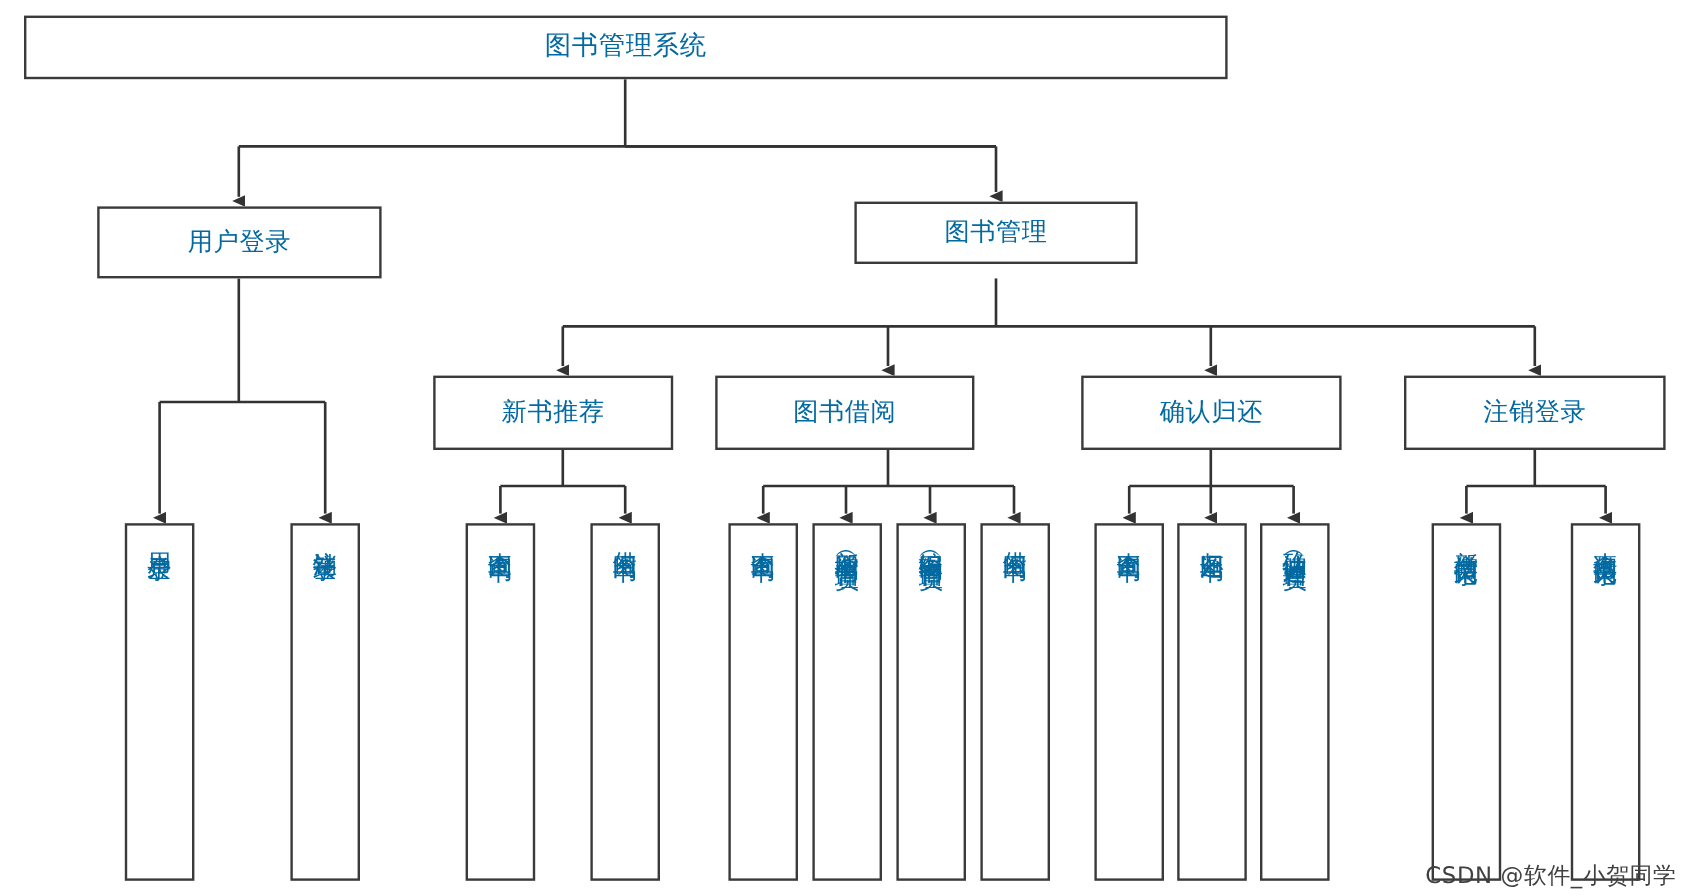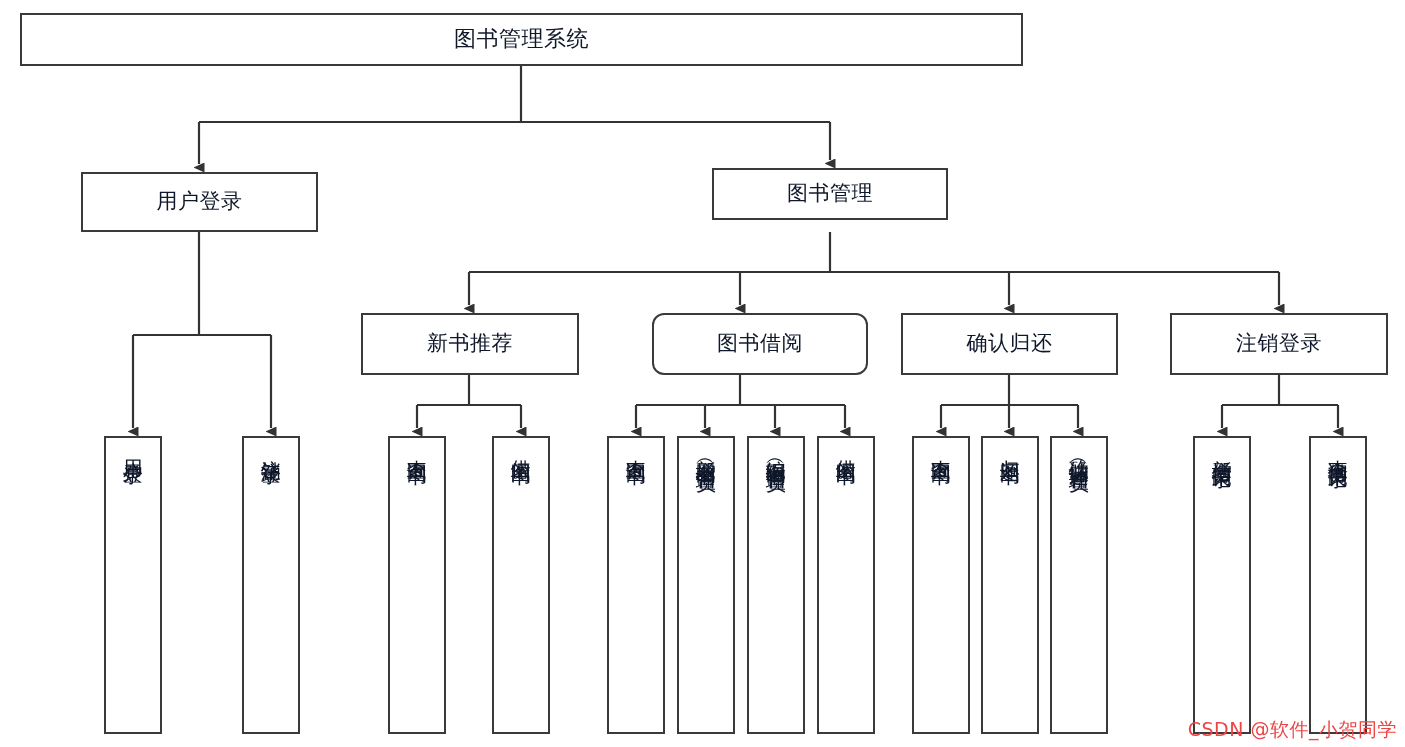--- a/index.html
+++ b/index.html
@@ -35,21 +35,21 @@
     align-items: center;
     justify-content: center;
     color: #404040;
     z-index: 2;
   }
   .node .label {
     font-size: 21px;
     line-height: 1.12;
     letter-spacing: 0.5px;
     white-space: nowrap;
-    color: #0f172a;
+    color: #0369a1;
   }
   .node.vertical {
     align-items: flex-start;
     justify-content: center;
     padding-top: 6px;
   }
   .node.vertical .label {
     writing-mode: vertical-rl;
     text-orientation: upright;
     white-space: nowrap;
@@ -57,21 +57,21 @@
     font-size: 20px;
   }
   .node.root .label { font-size: 22px; }
   .node.lvl2 .label { font-size: 21px; }
   .node.lvl3 .label { font-size: 21px; }
   #watermark {
     position: absolute;
     right: 8px;
     bottom: 4px;
     font-size: 19px;
-    color: #ef4444;
+    color: #404040;
     letter-spacing: 0.5px;
     white-space: nowrap;
     z-index: 5;
     font-family: "DejaVu Sans", "Liberation Sans", sans-serif;
   }
 </style>
 </head>
 <body>
 
 <div id="diagram-root">
@@ -132,24 +132,24 @@
     <span class="label">图书管理系统</span>
   </div>
 
   <div class="node lvl2" style="left:81px; top:172px; width:237px; height:60px;">
     <span class="label">用户登录</span>
   </div>
   <div class="node lvl2" style="left:712px; top:168px; width:236px; height:52px;">
     <span class="label">图书管理</span>
   </div>
 
-  <div class="node lvl3" style="left:361px; top:313px; width:218px; height:62px;">
+  <div class="node lvl3" style="left:361px; top:313px; width:200px; height:62px;">
     <span class="label">新书推荐</span>
   </div>
-  <div class="node lvl3" style="left:652px; top:313px; width:216px; height:62px;border-radius:12px;">
+  <div class="node lvl3" style="left:596px; top:313px; width:216px; height:62px;">
     <span class="label">图书借阅</span>
   </div>
   <div class="node lvl3" style="left:901px; top:313px; width:217px; height:62px;">
     <span class="label">确认归还</span>
   </div>
   <div class="node lvl3" style="left:1170px; top:313px; width:218px; height:62px;">
     <span class="label">注销登录</span>
   </div>
 
   <div class="node vertical" style="left:104px; top:436px; width:58px; height:298px;">

